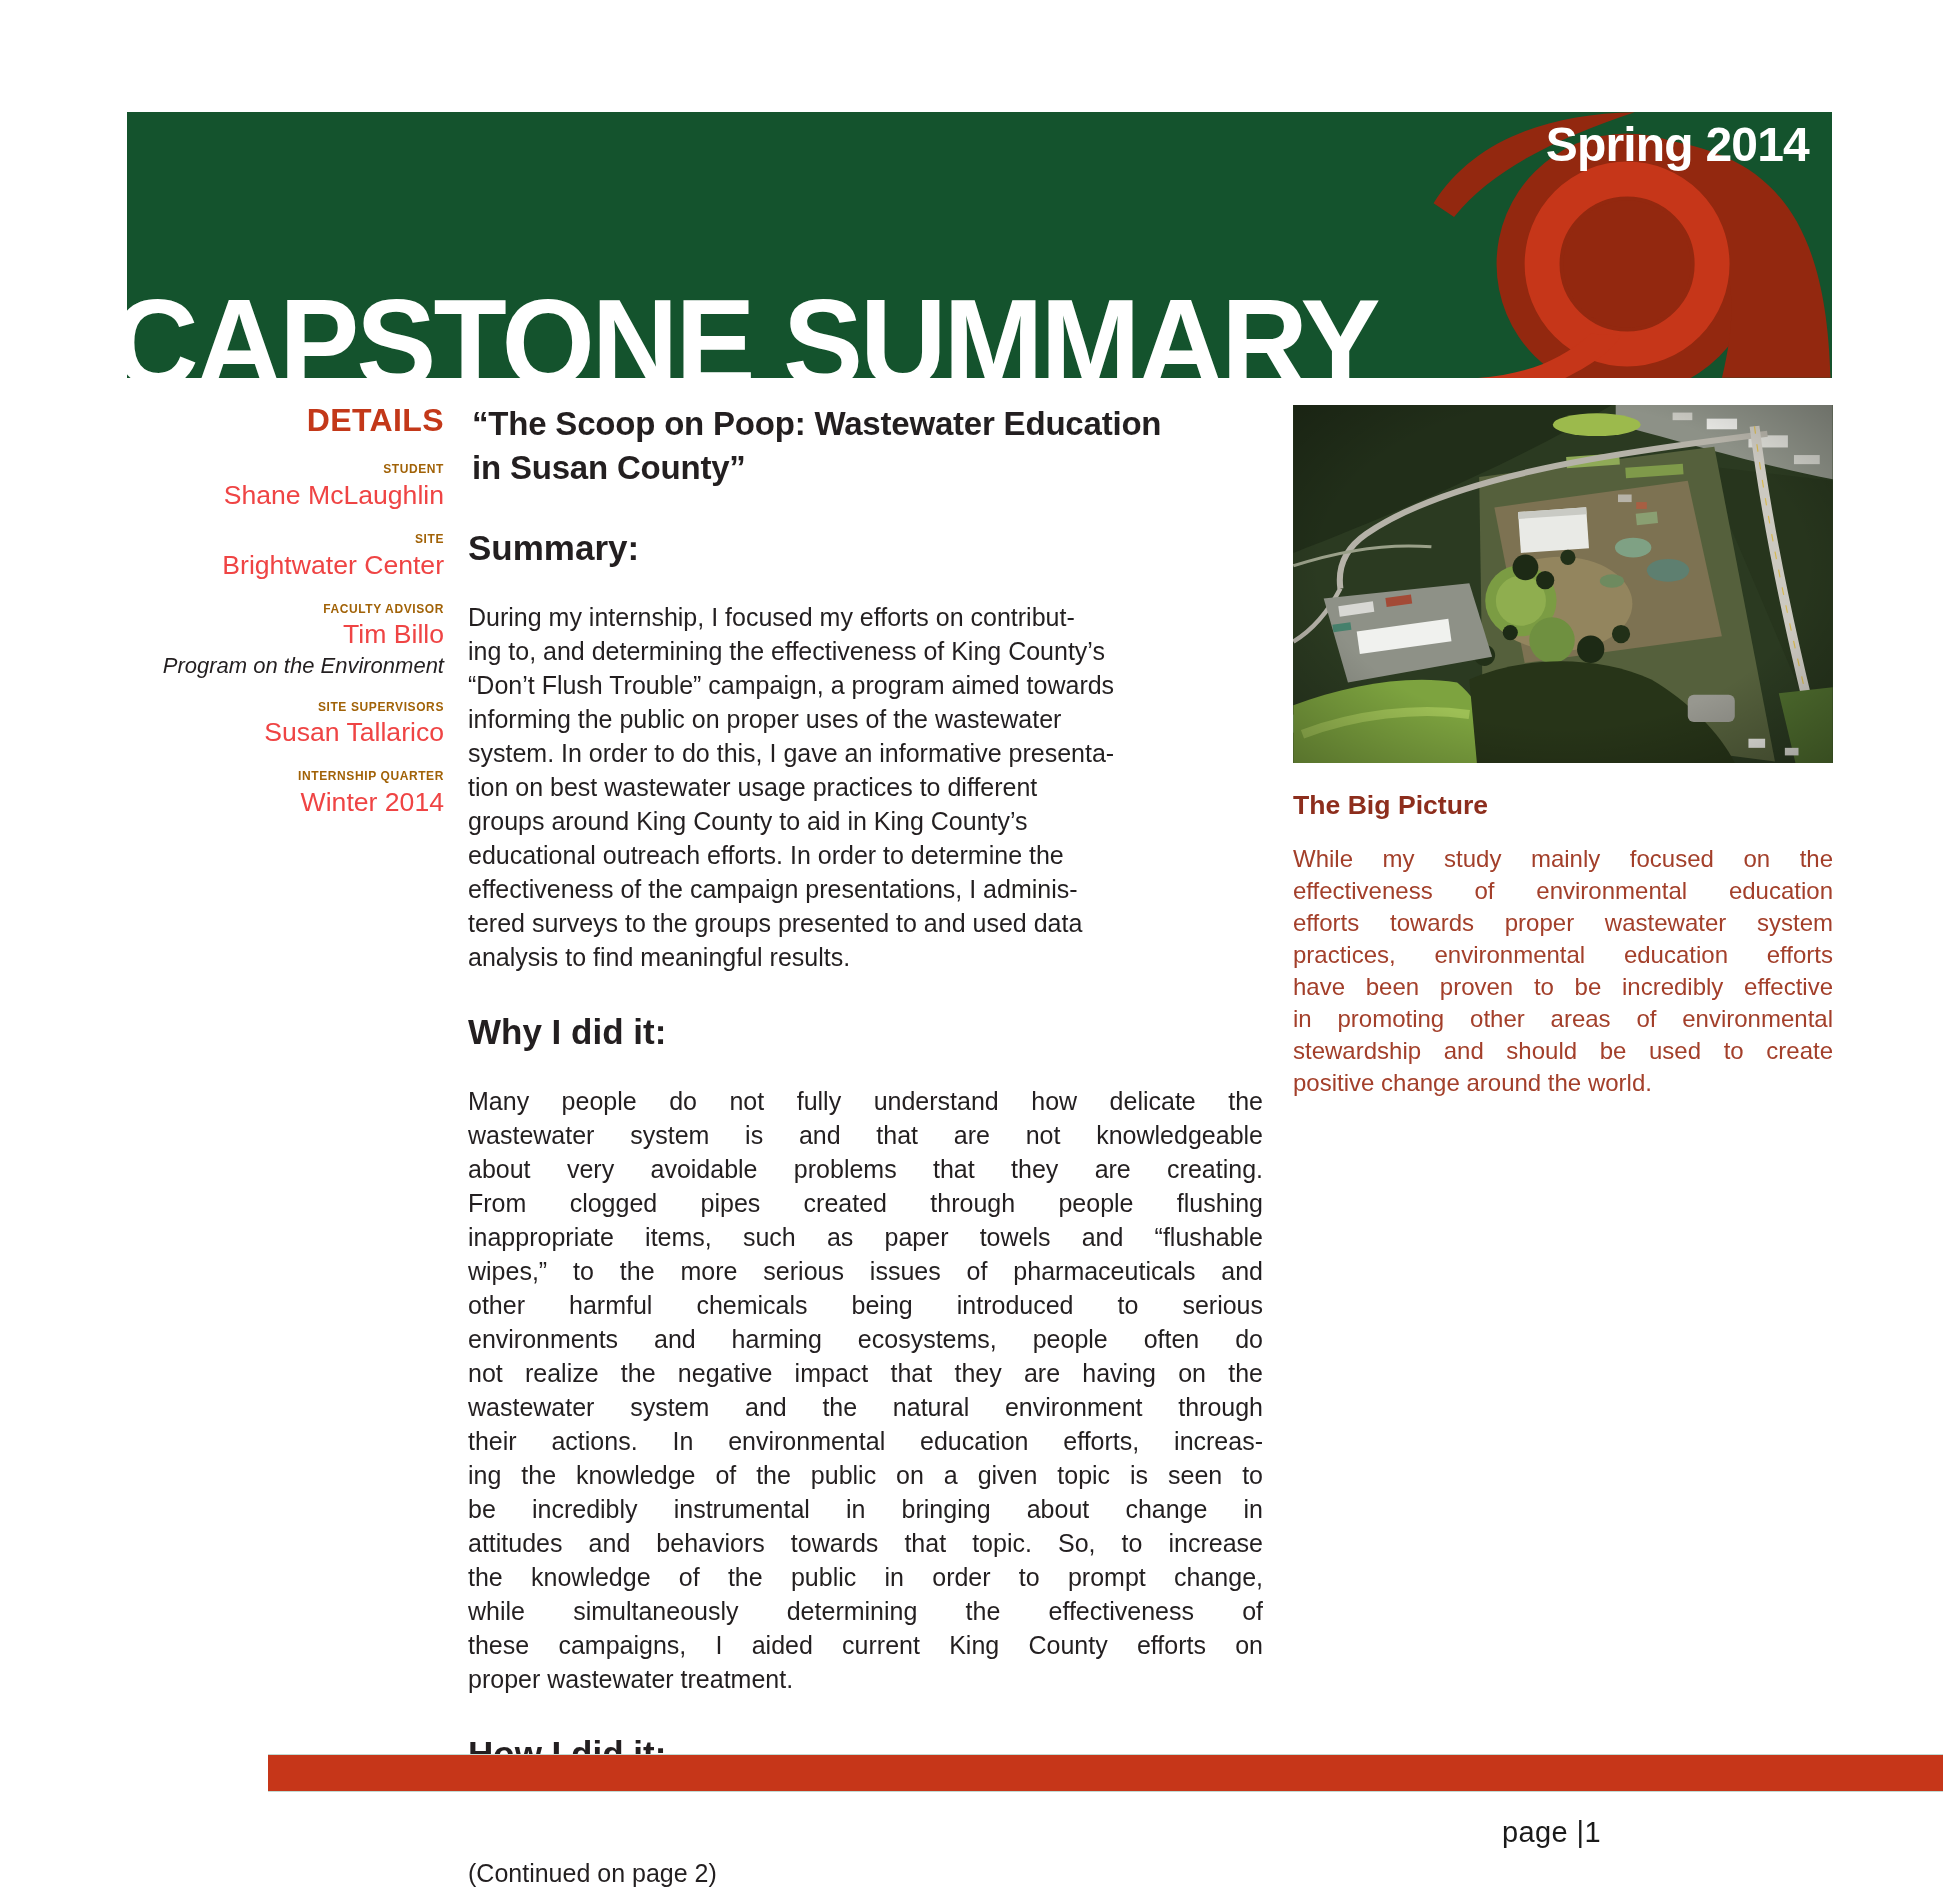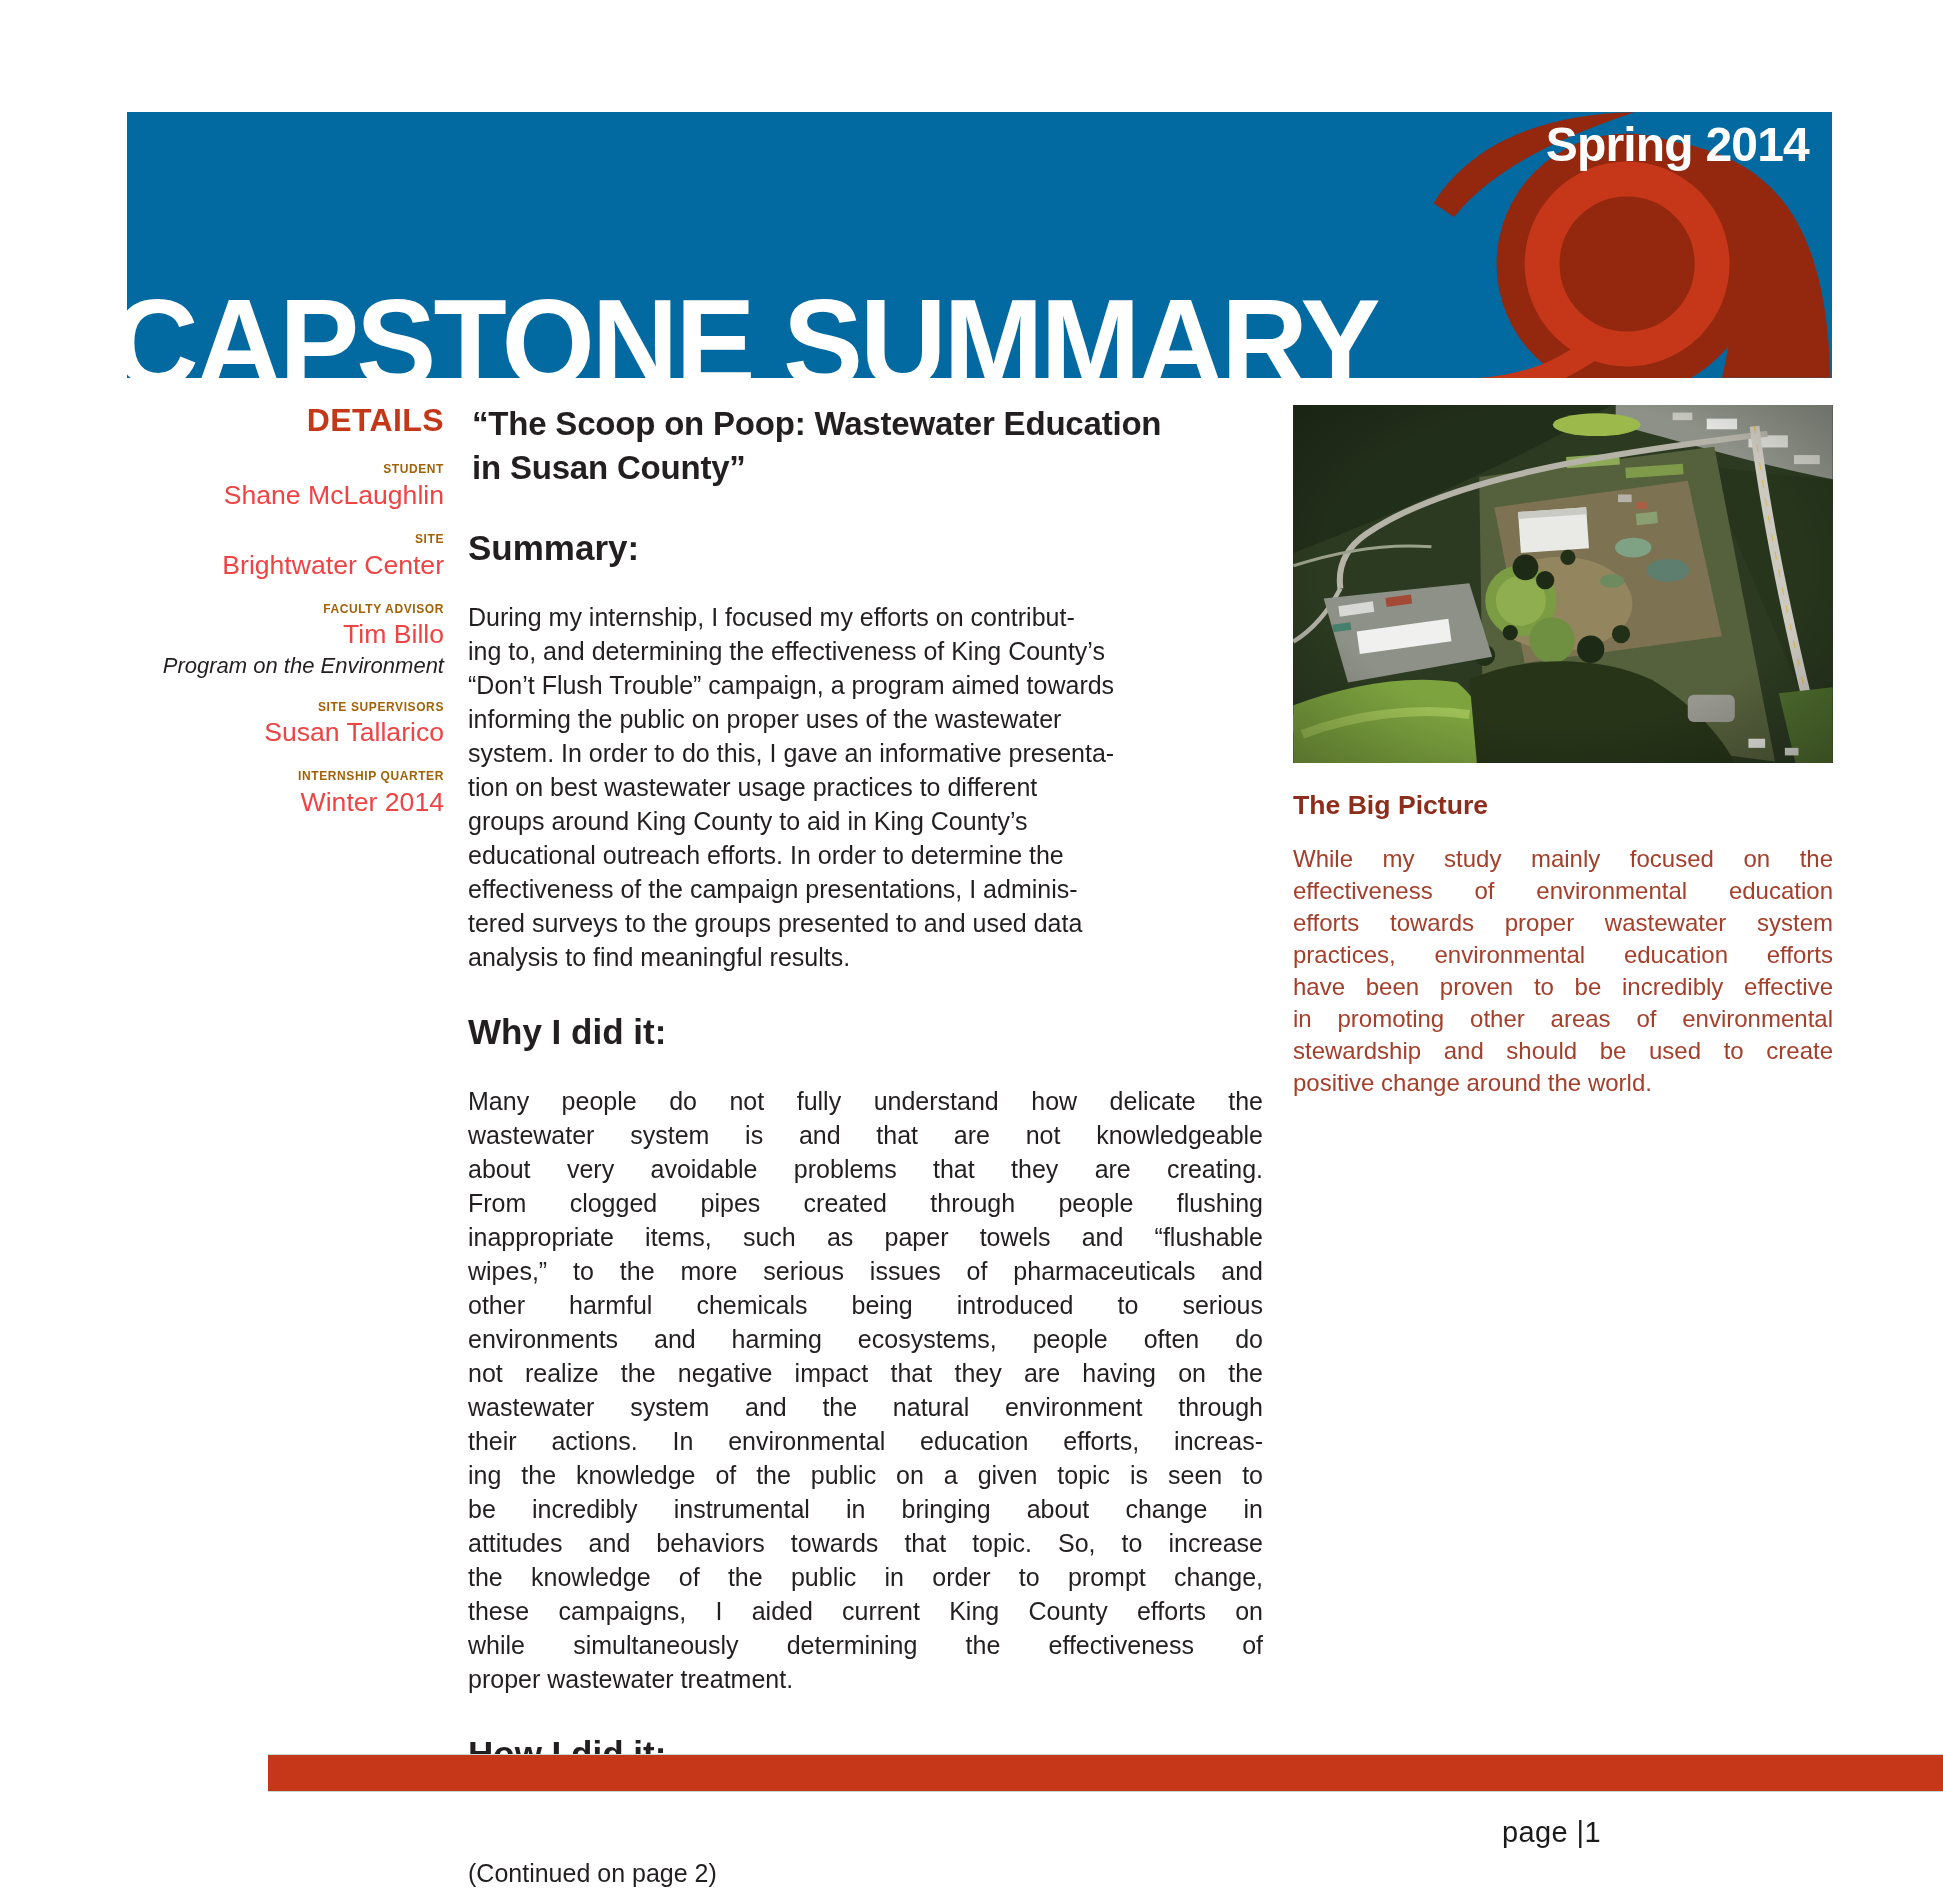--- a/index.html
+++ b/index.html
@@ -6,21 +6,21 @@
   body{
     width:1943px;height:1900px;position:relative;overflow:hidden;
     font-family:"Liberation Sans",sans-serif;color:#231f20;
     -webkit-font-smoothing:antialiased;
   }
   .page{position:absolute;inset:0;background:#ffffff;}
 
   
   .banner{
     position:absolute;left:127px;top:112px;width:1705px;height:266px;
-    background:#0369a1;overflow:hidden;
+    background:#14532d;overflow:hidden;
   }
   .banner .logo{position:absolute;right:0;top:0;}
   .issue{
     position:absolute;top:4.6px;right:23px;
     font-size:48px;font-weight:bold;color:#ffffff;letter-spacing:-0.8px;
   }
   .masthead{
     position:absolute;left:-15px;bottom:-27px;
     font-size:120px;line-height:1;font-weight:bold;color:#ffffff;
     letter-spacing:-3px;white-space:nowrap;transform:scaleY(1.04);
@@ -160,22 +160,22 @@
         <div class="ln">wipes,” to the more serious issues of pharmaceuticals and</div>
         <div class="ln">other harmful chemicals being introduced to serious</div>
         <div class="ln">environments and harming ecosystems, people often do</div>
         <div class="ln">not realize the negative impact that they are having on the</div>
         <div class="ln">wastewater system and the natural environment through</div>
         <div class="ln">their actions. In environmental education efforts, increas-</div>
         <div class="ln">ing the knowledge of the public on a given topic is seen to</div>
         <div class="ln">be incredibly instrumental in bringing about change in</div>
         <div class="ln">attitudes and behaviors towards that topic. So, to increase</div>
         <div class="ln">the knowledge of the public in order to prompt change,</div>
+        <div class="ln">while simultaneously determining the effectiveness of</div>
         <div class="ln">these campaigns, I aided current King County efforts on</div>
-        <div class="ln">while simultaneously determining the effectiveness of</div>
         <div class="ln">proper wastewater treatment.</div>
       </div>
 
     <h3>How I did it:</h3>
     <div class="cont">(Continued on page 2)</div>
   </main>
 
   <section class="rightcol">
     <div class="photo">
       <svg width="540" height="358" viewBox="0 0 711 472" xmlns="http://www.w3.org/2000/svg">

